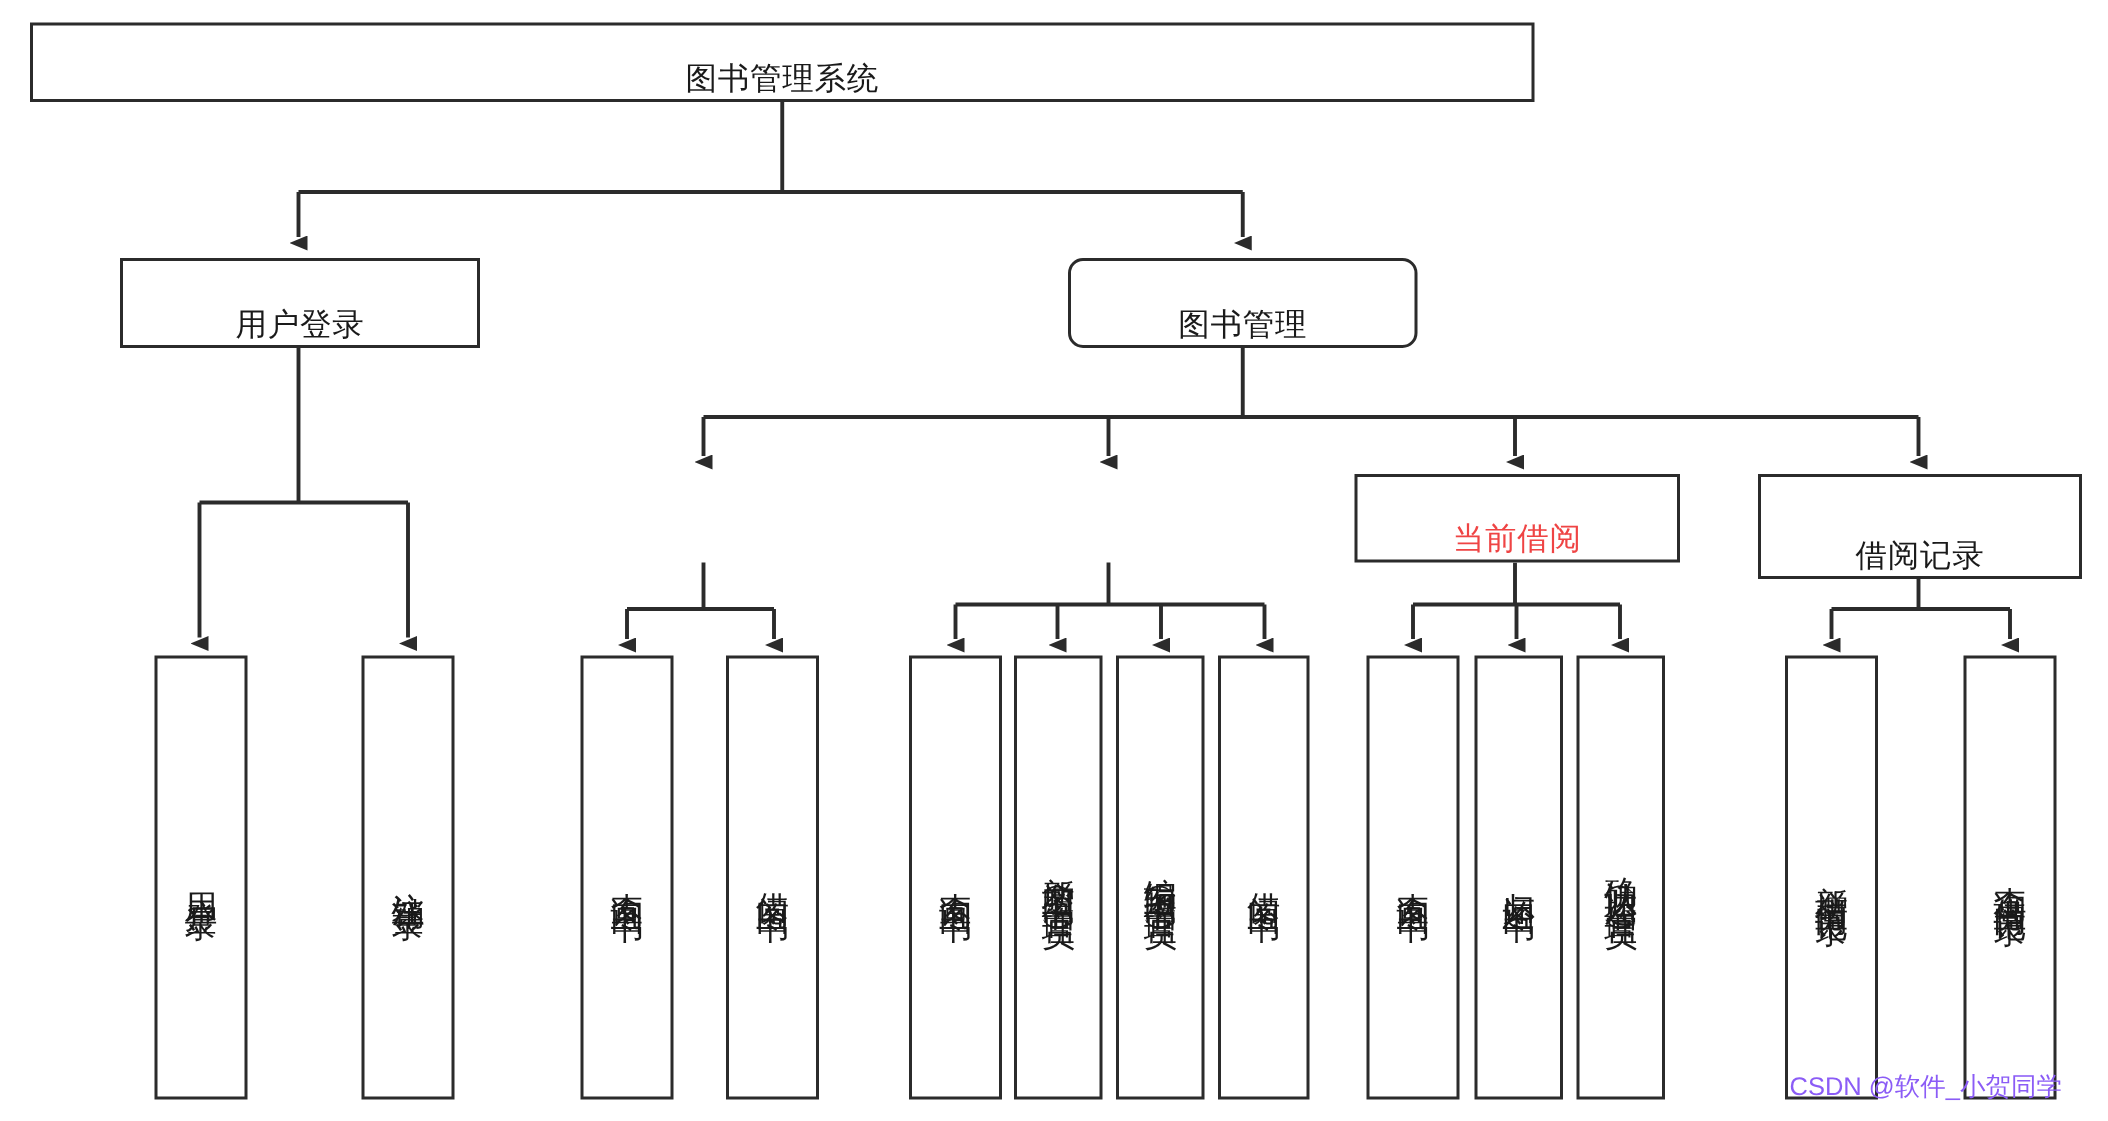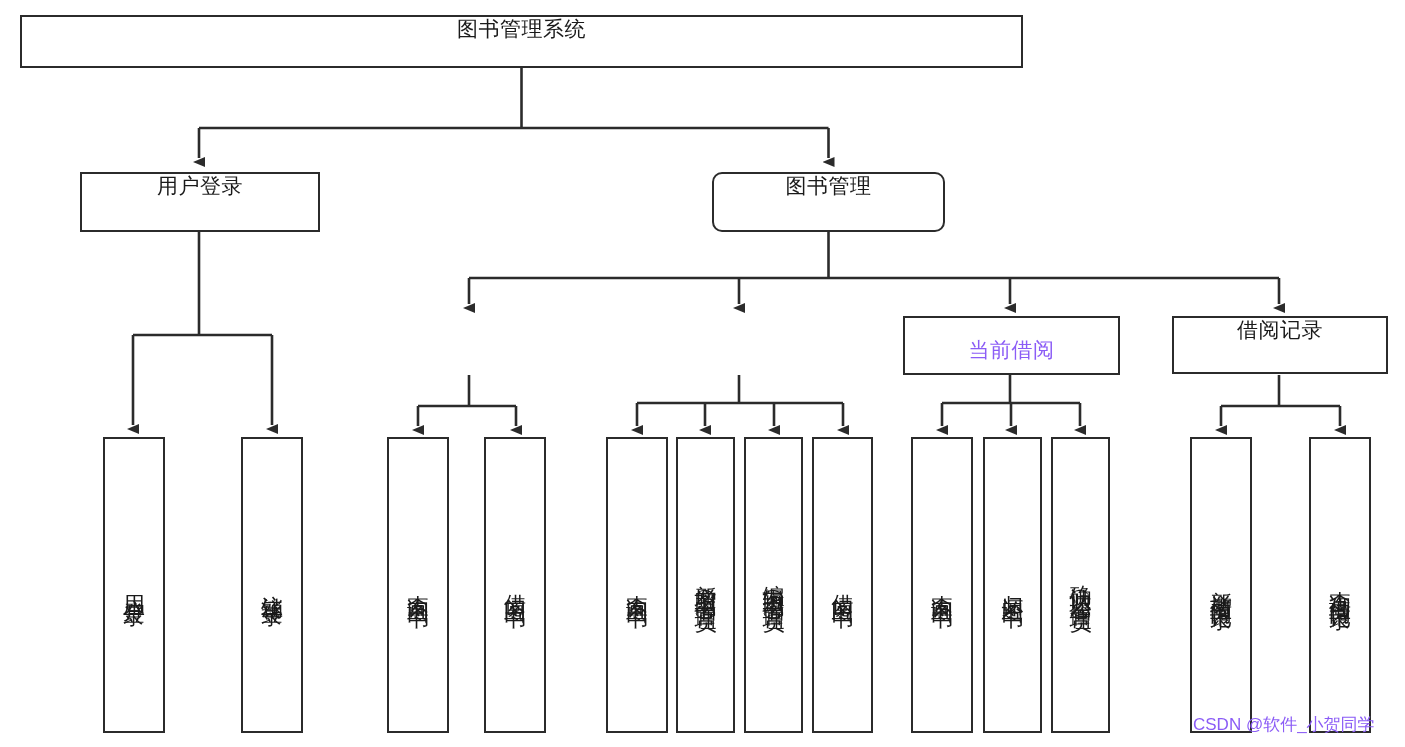--- a/index.html
+++ b/index.html
@@ -25,21 +25,21 @@
     top: 0;
     width: 1405px;
     height: 747px;
   }
   .node {
     position: absolute;
     box-sizing: border-box;
     background: #ffffff;
     border: 2.5px solid #2b2b2b;
     display: flex;
-    align-items: flex-start;
+    align-items: flex-end;
     justify-content: center;
     z-index: 2;
   }
   .node-label {
     color: #1a1a1a;
     letter-spacing: 0.5px;
     white-space: nowrap;
     line-height: 1.18;
   }
   .node.horiz .node-label {
@@ -130,23 +130,23 @@
   </div>
 
   <div class="node horiz" id="node-l1-0" style="left: 80px; top: 172px; width: 240px; height: 60px; border-color: rgb(43, 43, 43); background: rgb(255, 255, 255);">
     <span class="node-label" style="color: rgb(26, 26, 26);">用户登录</span>
   </div>
   <div class="node horiz" id="node-l1-1" style="left: 712px; top: 172px; width: 233px; height: 60px; border-color: rgb(43, 43, 43); background: rgb(255, 255, 255); border-radius: 10px;">
     <span class="node-label" style="color: rgb(26, 26, 26);">图书管理</span>
   </div>
 
   <div class="node horiz" id="node-l2-2" style="left: 903px; top: 316px; width: 217px; height: 59px; border-color: rgb(43, 43, 43); background: rgb(255, 255, 255);">
-    <span class="node-label" style="color: #8b5cf6; margin-top: 20px;">当前借阅</span>
+    <span class="node-label" style="color: #ef4444; margin-top: 20px;">当前借阅</span>
   </div>
-  <div class="node horiz" id="node-l2-3" style="left: 1172px; top: 316px; width: 216px; height: 58px; border-color: rgb(43, 43, 43); background: rgb(255, 255, 255);">
+  <div class="node horiz" id="node-l2-3" style="left: 1172px; top: 316px; width: 216px; height: 70px; border-color: rgb(43, 43, 43); background: rgb(255, 255, 255);">
     <span class="node-label" style="color: rgb(26, 26, 26);">借阅记录</span>
   </div>
 
   <div class="node vert" id="node-leaf-0" style="left: 103px; top: 437px; width: 62px; height: 296px; border-color: rgb(43, 43, 43); background: rgb(255, 255, 255);">
     <span class="node-label" style="color: rgb(26, 26, 26);">用户登录</span>
   </div>
   <div class="node vert" id="node-leaf-1" style="left: 241px; top: 437px; width: 62px; height: 296px; border-color: rgb(43, 43, 43); background: rgb(255, 255, 255);">
     <span class="node-label" style="color: rgb(26, 26, 26);">注销登录</span>
   </div>
   <div class="node vert" id="node-leaf-2" style="left: 387px; top: 437px; width: 62px; height: 296px; border-color: rgb(43, 43, 43); background: rgb(255, 255, 255);">

